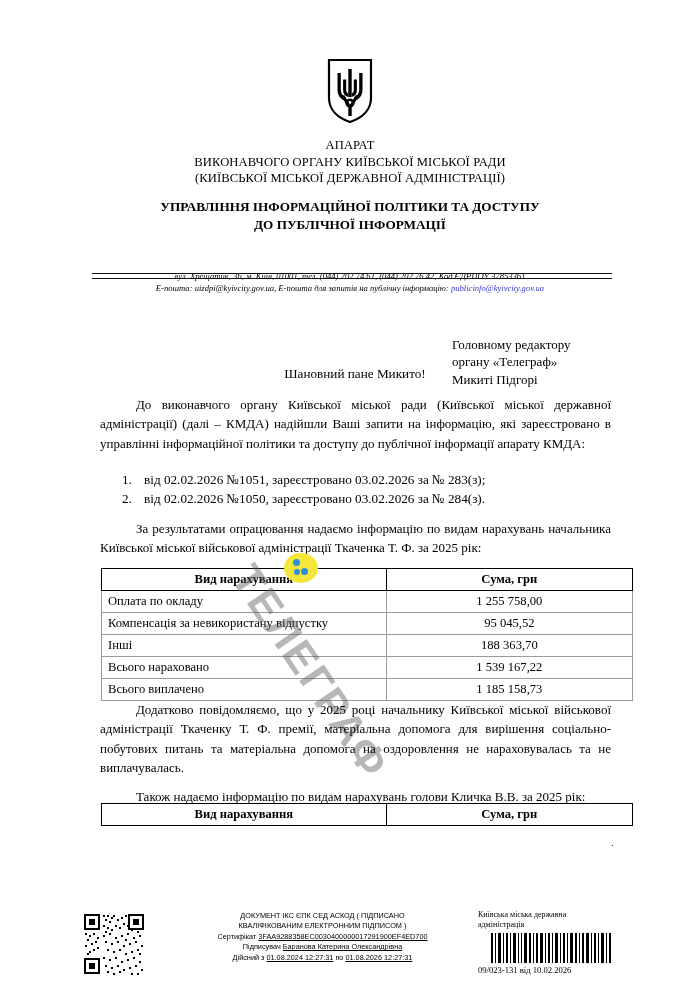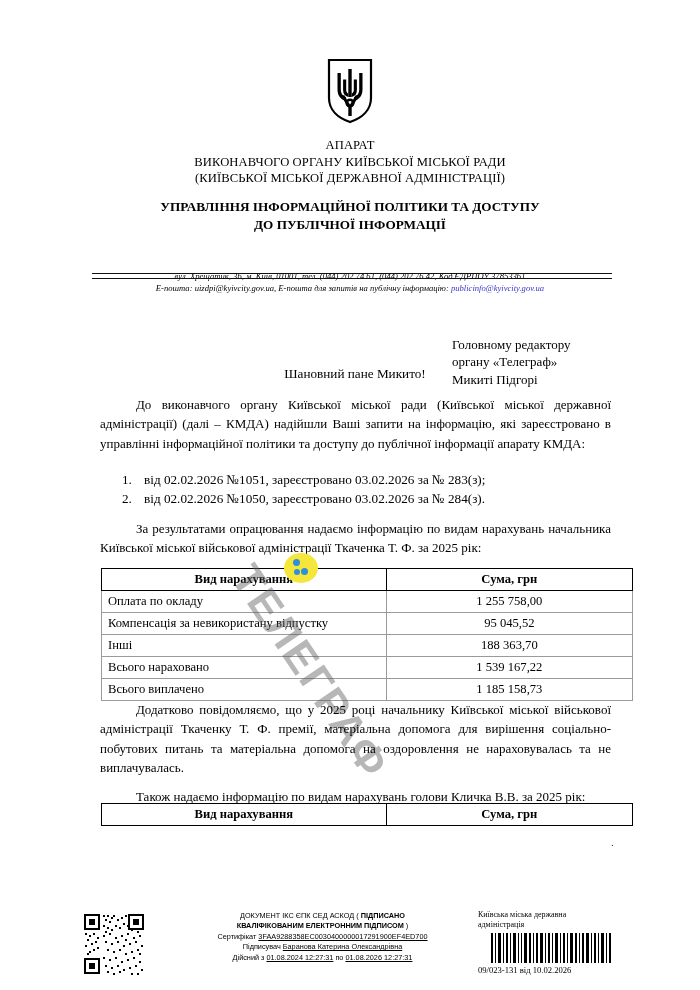--- a/index.html
+++ b/index.html
@@ -239,21 +239,21 @@
     left: 180px;
     width: 285px;
     font-family: "Liberation Sans", sans-serif;
     font-size: 7.3px;
     line-height: 10.4px;
     text-align: center;
   }
   .sig-head {
     font-weight: normal;
   }
-  .sig-head b { font-weight: bold; }
+  .sig-head b { font-weight: normal; }
   .sig-rows {
     text-align: center;
   }
   .sig-rows .u { text-decoration: underline; }
 
   .stamp-block {
     position: absolute;
     top: 910px;
     left: 478px;
     width: 148px;

